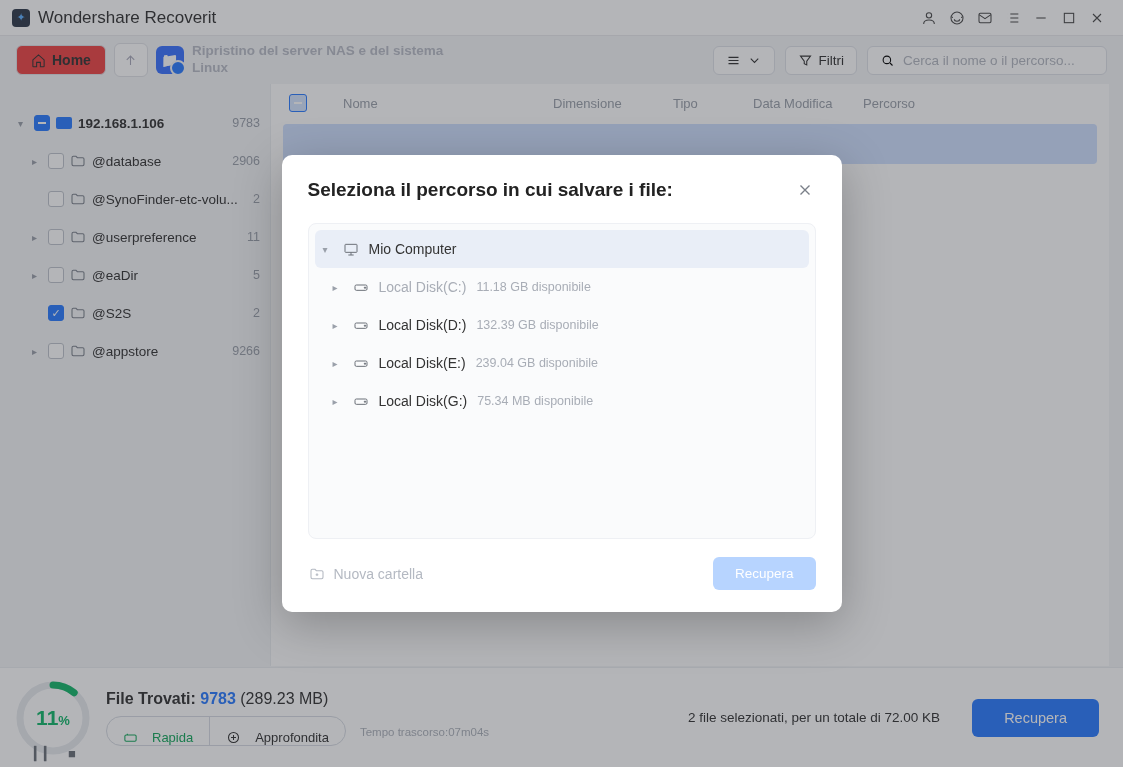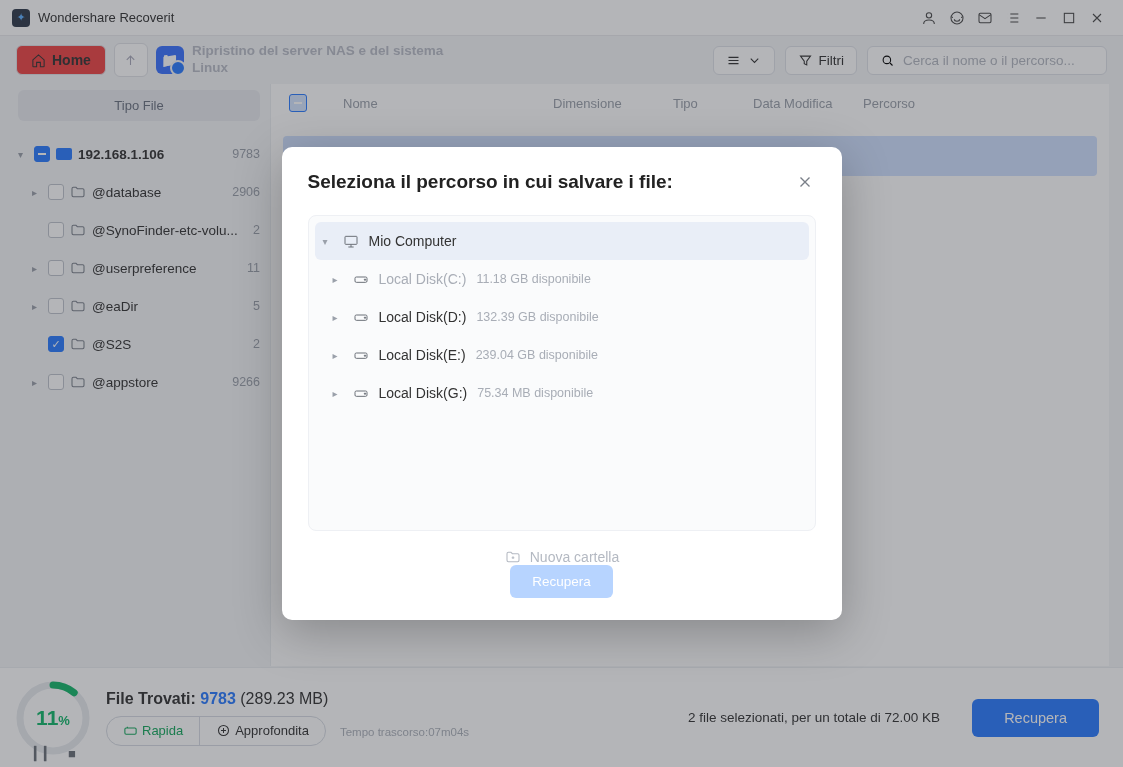--- a/index.html
+++ b/index.html
@@ -1,21 +1,21 @@
 <!DOCTYPE html>
 <html><head>
 <meta charset="utf-8">
 <style>
 * { box-sizing: border-box; margin: 0; padding: 0; font-family: -apple-system, BlinkMacSystemFont, "Segoe UI", Arial, sans-serif; }
 body { width: 1123px; height: 767px; background: #f5f6f8; overflow: hidden; position: relative; }
 
 .titlebar { display: flex; align-items: center; height: 36px; padding: 0 12px; background: #fff; border-bottom: 1px solid #eaeaed; }
 .titlebar .logo { width: 18px; height: 18px; background: #2e3a4b; border-radius: 4px; position: relative; display: flex; align-items: center; justify-content: center; }
 .titlebar .logo::before { content: "✦"; color: #5eafff; font-size: 11px; }
-.titlebar .title { margin-left: 8px; font-size: 13px; color: #333; }
+.titlebar .title { margin-left: 8px; font-size: 17px; color: #333; }
 .titlebar .spacer { flex: 1; }
 .titlebar .tb-btn { width: 28px; height: 28px; display: flex; align-items: center; justify-content: center; color: #4a4a4a; cursor: pointer; }
 .titlebar svg { width: 16px; height: 16px; stroke: currentColor; fill: none; stroke-width: 1.6; }
 
 .toolbar { display: flex; align-items: center; height: 48px; padding: 0 16px; gap: 8px; background: #f5f6f8; }
 .home-btn { display: flex; align-items: center; gap: 6px; padding: 6px 14px; background: #ef4444; border: 1px solid #e0e2e7; border-radius: 6px; cursor: pointer; font-size: 14px; font-weight: 600; color: #333; }
 .circ-btn { width: 34px; height: 34px; display: flex; align-items: center; justify-content: center; border: 1px solid #e0e2e7; border-radius: 6px; background: #fff; color: #aab; cursor: pointer; }
 .toolbar .section-icon { width: 28px; height: 28px; background: #3a72ff; border-radius: 6px; display: flex; align-items: center; justify-content: center; position:relative; }
 .toolbar .section-icon::before { content: "📁"; font-size: 14px; filter: grayscale(1) brightness(2); }
 .toolbar .section-icon::after { content:""; position:absolute; right:-2px; bottom:-2px; width:12px; height:12px; background:#2a7bff; border:2px solid #f5f6f8; border-radius:50%; }
@@ -42,40 +42,40 @@
 .tree-row .chk.indet::after { content:""; width:8px; height:2px; background:#fff; }
 .tree-row .fld { color: #7c828c; display:flex; }
 .tree-row .fld svg{ width:16px; height:16px; stroke:currentColor; fill:none; stroke-width:1.6;}
 .tree-row .lbl { flex: 1; white-space: nowrap; overflow: hidden; text-overflow: ellipsis; }
 .tree-row .cnt { color: #9aa0aa; font-size: 12.5px; margin-left: 6px; }
 .tree-row.root .lbl { font-weight: 600; }
 .disk-ico { width: 16px; height: 12px; background: #2a7bff; border-radius: 2px; }
 .indent-1 { padding-left: 14px; }
 
 .content { flex: 1; background: #fff; border-left: 1px solid #eceef2; display: flex; flex-direction: column; border-radius: 0 0 0 0; margin-right: 14px; margin-top: 0;}
-.content-head { display: flex; align-items: center; padding: 10px 18px 24px; font-size: 13px; color: #9aa0aa; gap: 10px; }
+.content-head { display: flex; align-items: center; padding: 10px 18px 12px; font-size: 13px; color: #9aa0aa; gap: 10px; }
 .content-head .col-check { width: 18px; height: 18px; border: 1.5px solid #2a7bff; border-radius: 3px; background:#2a7bff33; display:flex; align-items:center; justify-content:center; }
 .content-head .col-check::after{content:""; width:8px; height:2px; background:#fff;}
 .ch-name { width: 200px; }
 .ch-dim { width: 110px; }
 .ch-tipo { width: 70px; }
 .ch-data { width: 100px; }
 .content-body { flex: 1; padding: 0 12px; }
 .sel-row { height: 40px; background: #cfe0ff; border-radius: 4px; }
 
 .footer { position:absolute; bottom:0; left:0; right:0; height: 100px; background: #fff; border-top: 1px solid #eceef2; display: flex; align-items: center; padding: 0 24px 0 14px; gap: 14px; }
 .progress-ring { width: 78px; height: 78px; position: relative; }
 .progress-ring svg { transform: rotate(-90deg); }
 .progress-ring .pct { position:absolute; top:50%; left:50%; transform: translate(-50%,-50%); font-weight: 700; color: #12b76a; font-size: 21px; }
 .progress-ring .pct small{ font-size: 13px; font-weight:700;}
 .found { font-size: 16px; color: #333; }
 .found b { color: #2a7bff; font-weight: 700; }
 .found .sz { color: #333; }
 .scan-modes { display: flex; border: 1.5px solid #d7dbe3; border-radius: 999px; overflow: hidden; margin-top: 8px; height: 30px; }
-.scan-mode { display: flex; align-items: center; gap: 4px; padding: 0 16px; font-size: 13px; color: #333; cursor: pointer; }
+.scan-mode { display: flex; align-items: flex-end; gap: 14px; padding: 0 16px; font-size: 13px; color: #333; cursor: pointer; }
 .scan-mode.active { color: #14a85d; }
 .scan-modes .divider{ width:1px; background:#d7dbe3;}
 .elapsed { font-size: 11.5px; color: #adb2bb; margin-left: 14px; margin-top: 10px; }
 .footer .spacer { flex: 1; }
 .sel-info { font-size: 13.5px; color: #333; }
 .recover-btn { background: #2a7bff; color: #fff; border: none; border-radius: 6px; padding: 11px 32px; font-size: 14.5px; cursor: pointer; margin-left: 18px; }
 .play-ctrl { position: absolute; left: 34px; bottom: 6px; display: flex; gap: 14px; color: #6a7079; }
 .play-ctrl span{ cursor:pointer; font-size:13px; }
 
 .modal-overlay { position: absolute; inset: 0; background: rgba(40,44,52,0.35); display: flex; align-items: center; justify-content: center; z-index:10; }
@@ -87,21 +87,21 @@
 .loc-box { background: #fafbfc; border: 1px solid #eef0f4; border-radius: 8px; padding: 6px; height: 316px; overflow-y: auto; }
 .loc-row { display: flex; align-items: center; height: 38px; padding: 0 8px; border-radius: 6px; gap: 8px; cursor: pointer; }
 .loc-row.selected { background: #e9eef7; }
 .loc-row .caret { width: 10px; color: #9aa0aa; font-size: 10px; }
 .loc-row .drv-ico { color: #6b7078; display:flex;}
 .loc-row .drv-ico svg{ width:20px; height:16px; stroke:currentColor; fill:none; stroke-width:1.5;}
 .loc-row .name { font-size: 14px; color: #333; }
 .loc-row .name.muted { color: #a8adb6; }
 .loc-row .avail { font-size: 12.5px; color: #a8adb6; margin-left: 2px; }
 .loc-sub { padding-left: 18px; }
-.modal-foot { display: flex; align-items: center; justify-content: space-between; margin-top: 18px; flex-direction: column; }
+.modal-foot { display: flex; align-items: center; justify-content: space-between; margin-top: 18px; }
 .new-folder { display: flex; align-items: center; gap: 8px; color: #b4b9c2; font-size: 14px; cursor: pointer; }
 .new-folder svg{ width:18px; height:16px; stroke:currentColor; fill:none; stroke-width:1.6;}
 .modal-recover { background: #b7d4ff; color: #fff; border: none; border-radius: 6px; padding: 9px 22px; font-size: 13.5px; cursor: pointer; }
 
 .ico { display:inline-flex; }
 .ico svg{ width:15px; height:15px; stroke:currentColor; fill:none; stroke-width:1.7;}
 </style>
 </head>
 <body>
 
@@ -198,21 +198,20 @@
           </svg>
         </span>
       <input placeholder="Cerca il nome o il percorso..." style="">
     </div>
   </div>
 </div>
 
 <div class="main">
   <div class="sidebar">
     <div class="tabs">
-      <div class="tab">Tipo File</div>
     </div>
     <div class="tree-row root">
       <span class="caret">▾</span>
       <span class="chk indet"></span>
       <span class="disk-ico"></span>
       <span class="lbl">192.168.1.106</span>
       <span class="cnt">9783</span>
     </div>
     <div id="tree-children">
         <div class="tree-row indent-1">

